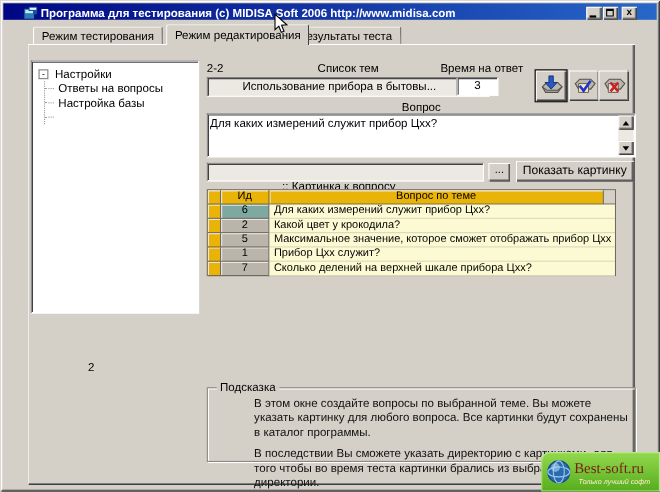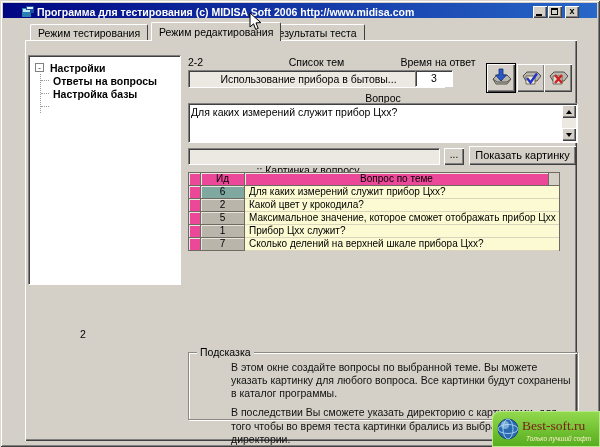--- a/index.html
+++ b/index.html
@@ -58,21 +58,21 @@
     font-size:10.5px; padding:5px 2px 2px 6px; z-index:4;
   }
   .tree-root { display:flex; align-items:center; height:13px; }
   .expander {
     width:9px; height:9px; border:1px solid #808080; background:#fff; margin-right:4px;
     font-size:8px; line-height:7px; text-align:center; color:#000; flex:0 0 auto;
   }
   .tree-children { margin-left:5px; border-left:1px dotted #9a9a9a; padding-left:0; }
   .tree-item { display:flex; align-items:center; height:13px; }
   .tree-item .twig { width:8px; border-top:1px dotted #9a9a9a; margin-right:2px; flex:0 0 auto; }
-  .tree-label { padding:0 2px; white-space:nowrap; cursor:default;font-weight:bold; }
+  .tree-label { padding:0 2px; white-space:nowrap; cursor:default; }
   .tree-item.selected .tree-label { background:#000082; color:#fff; }
 
   .counter-label { position:absolute; left:80px; top:328px; font-size:10.5px; z-index:4; }
 
   
   .lbl { position:absolute; font-size:10.5px; color:#000; z-index:4; white-space:nowrap; }
   .sunken {
     background:#fff;
     border-top:1px solid #808080; border-left:1px solid #808080;
     border-bottom:1px solid #fff; border-right:1px solid #fff;
@@ -110,21 +110,21 @@
 
   .pic-edit { position:absolute; left:188px; top:148px; width:252px; height:17px; z-index:4; background:#ece9e2; }
   .browse-btn { position:absolute; left:444px; top:148px; width:20px; height:17px; z-index:4; font-size:10px; text-align:center; line-height:14px; cursor:default; }
   .show-pic-btn { position:absolute; left:469px; top:146px; width:107px; height:19px; z-index:4; font-size:11px; text-align:center; line-height:18px; cursor:default; }
 
   
   .grid { position:absolute; left:188px; top:172px; width:372px; height:79px; z-index:4; border:1px solid #6e6a60; background:#d4d0c8; }
   .grow { display:flex; height:13px; }
   .gcell { height:13px; font-size:10px; line-height:12px; overflow:hidden; white-space:nowrap; }
   .fixed {
-    background:#ec4899; border-right:1px solid #6e6a60; border-bottom:1px solid #6e6a60;
+    background:#eab308; border-right:1px solid #6e6a60; border-bottom:1px solid #6e6a60;
     box-shadow: inset 1px 1px 0 #e9e6df; text-align:center;
   }
   .c-ind { width:12px; flex:0 0 auto; }
   .c-id  { width:44px; flex:0 0 auto; }
   .c-q   { flex:1; }
   .idcell { background:#b9b5ab; }
   .idcell.sel { background:#7fa8a0; }
   .qcell { background:#fbfad2; border-bottom:1px solid #d9d5bd; padding-left:4px; text-align:left; }
   .hfill { background:#d4d0c8; border-bottom:1px solid #6e6a60; width:10px; flex:0 0 auto; }
 

